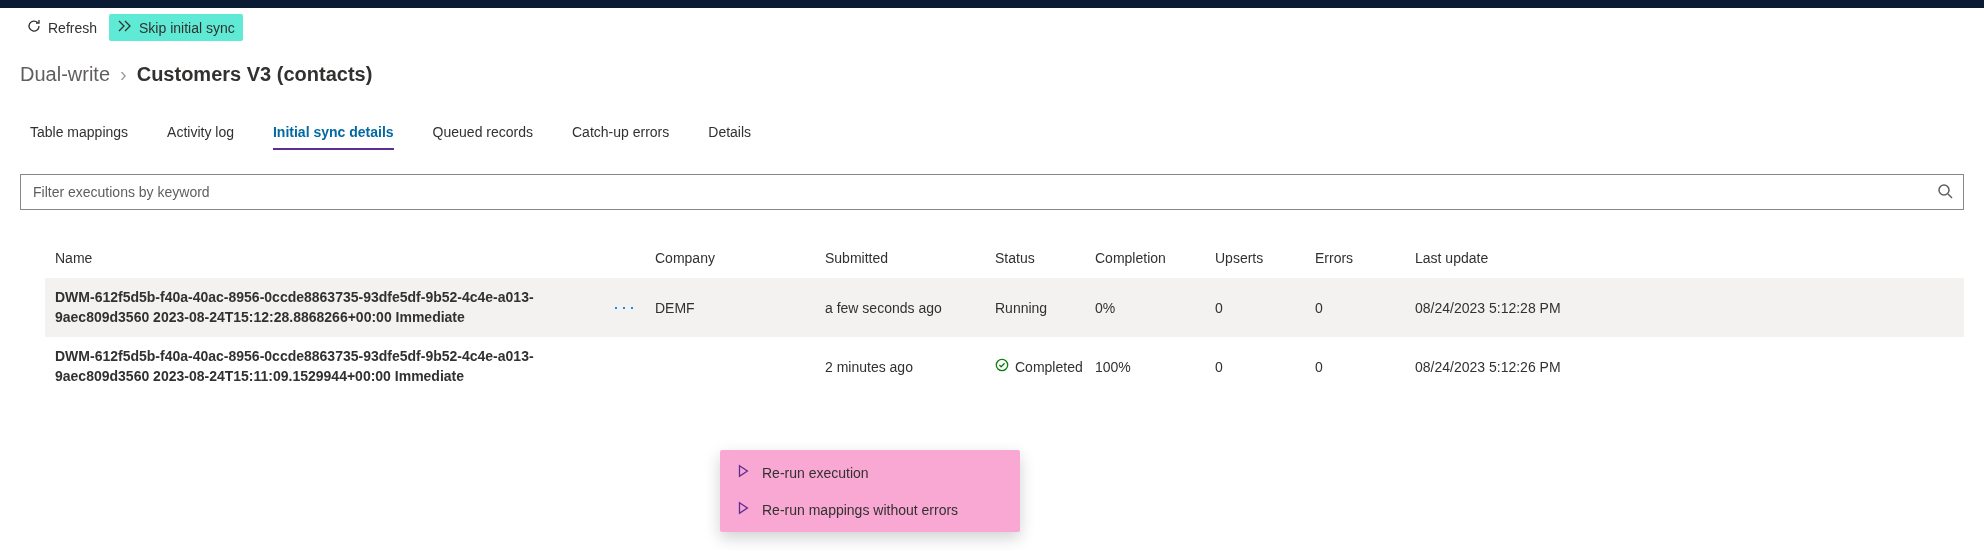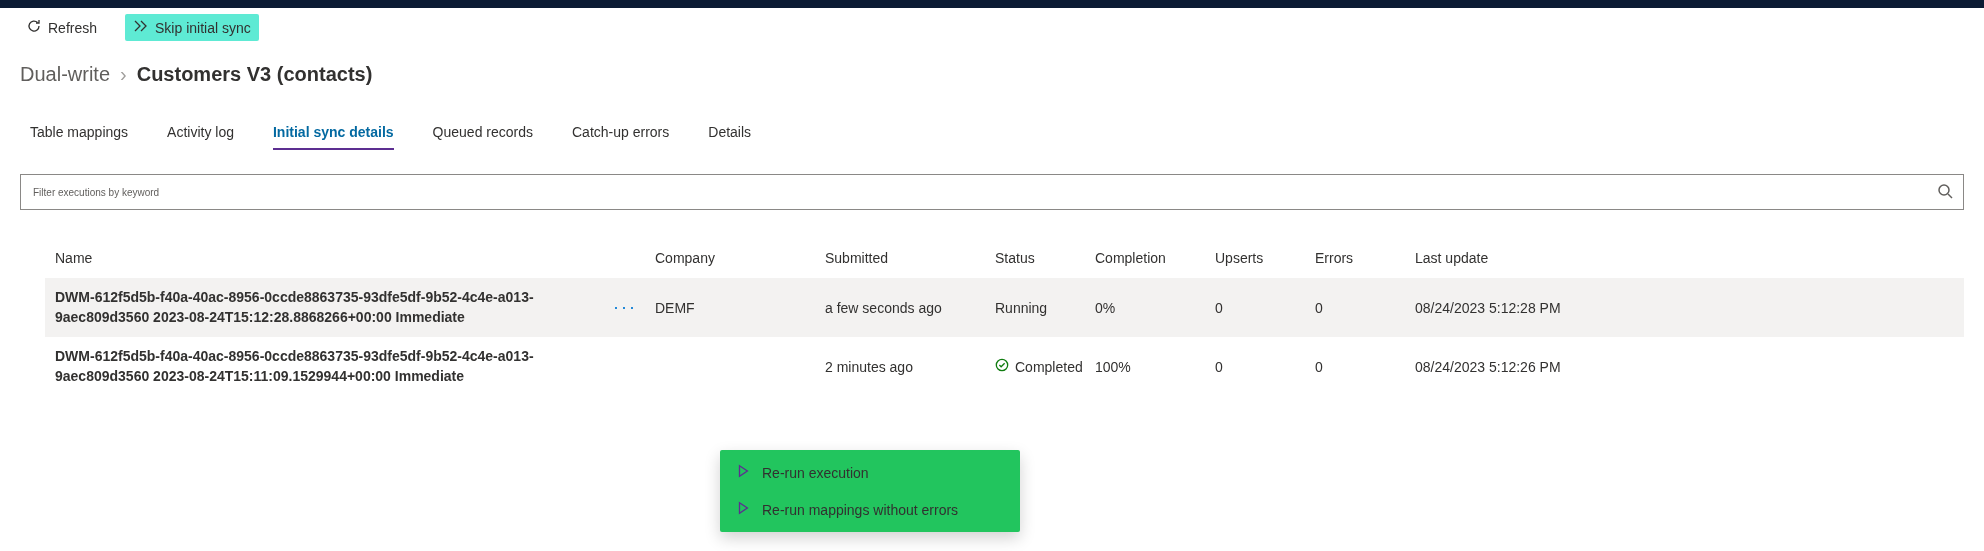--- a/index.html
+++ b/index.html
@@ -12,21 +12,21 @@
     width: 1984px;
   }
   .topbar {
     height: 8px;
     background: #0b1b34;
   }
   .cmdbar {
     display: flex;
     align-items: center;
     padding: 6px 18px 4px 18px;
-    gap: 20px;
+    gap: 4px;
   }
   .cmd-btn {
     display: flex;
     align-items: center;
     gap: 6px;
     padding: 4px 8px;
     cursor: pointer;
     border-radius: 2px;
   }
   .highlight {
@@ -75,21 +75,21 @@
     align-items: center;
     border: 1px solid #8a8886;
     height: 36px;
     padding: 0 10px;
     gap: 8px;
   }
   .filter-box input {
     flex: 1;
     border: none;
     outline: none;
-    font-size: 10px;
+    font-size: 14px;
     color: #0f172a;
   }
   .filter-box input::placeholder { color: #605e5c; }
   .search-icon svg { width: 16px; height: 16px; stroke: #605e5c; fill: none; stroke-width: 1.5; }
   .table {
     padding: 32px 20px 0 20px;
     margin-left: 25px;
   }
   .thead, .trow {
     display: grid;
@@ -121,21 +121,21 @@
     cursor: pointer;
     text-align: center;
   }
   .status-cell { display: flex; align-items: center; gap: 6px; }
   .check-icon svg { width: 14px; height: 14px; stroke: #107c10; fill: none; stroke-width: 1.5; }
   .context-menu {
     position: absolute;
     left: 720px;
     top: 450px;
     width: 300px;
-    background: #22c55e;
+    background: #f9a8d4;
     box-shadow: 0 6px 16px rgba(0,0,0,0.18);
     border-radius: 2px;
     padding: 4px 0;
     z-index: 10;
   }
   .menu-item {
     display: flex;
     align-items: center;
     gap: 12px;
     padding: 10px 16px;

